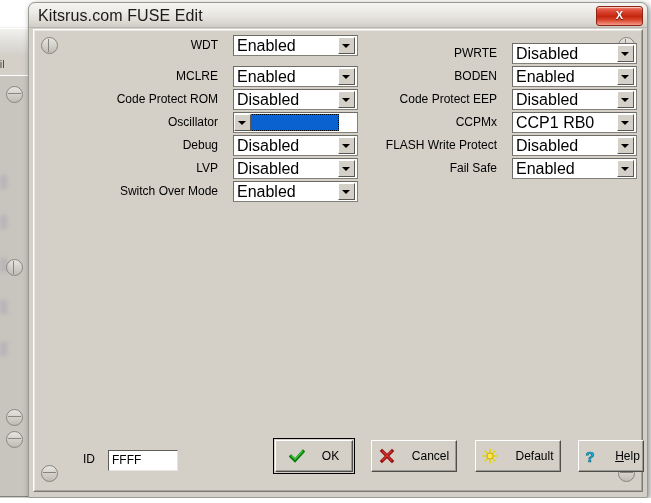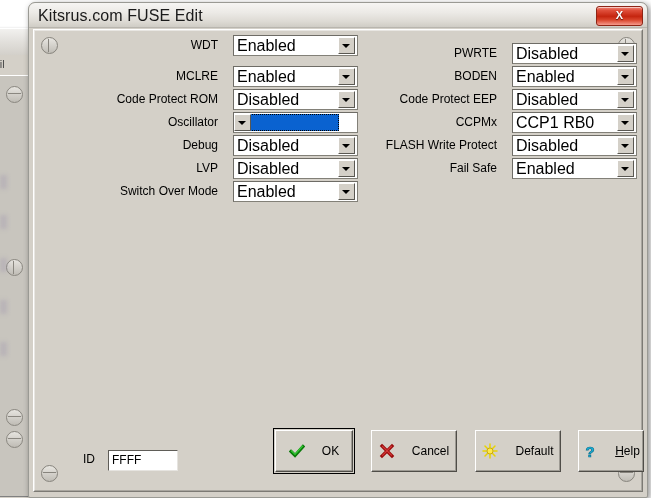--- a/index.html
+++ b/index.html
@@ -306,21 +306,21 @@
     box-sizing: border-box;
     font-size: 12px;
     color: #000000;
     line-height: 19px;
     padding-left: 3px;
     cursor: text;
   }
 
   .btn {
     position: absolute;
-    height: 42px;
+    height: 32px;
     background: #d4d0c8;
     border-top: 1px solid #ffffff;
     border-left: 1px solid #ffffff;
     border-right: 1px solid #4f4d48;
     border-bottom: 1px solid #4f4d48;
     box-sizing: border-box;
     display: flex;
     align-items: center;
     justify-content: center;
     gap: 17px;

